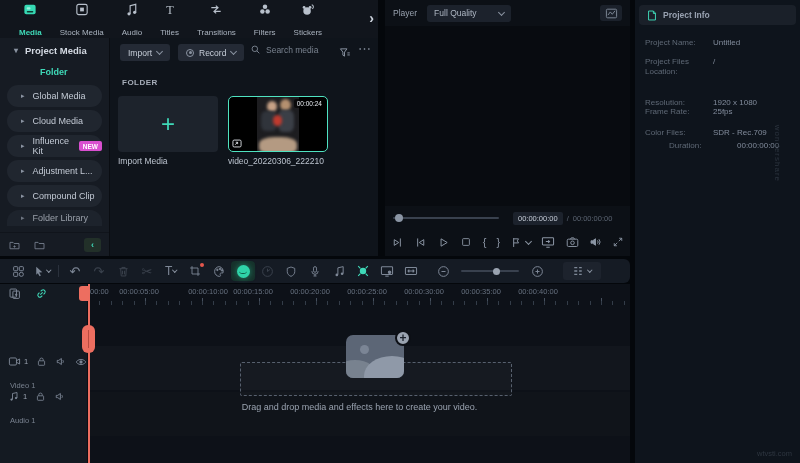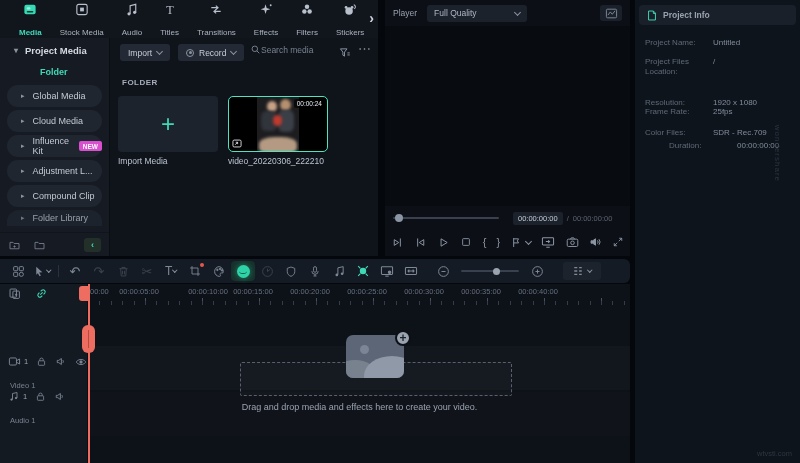--- a/index.html
+++ b/index.html
@@ -36,40 +36,40 @@
               padding:1.5px 4px; border-radius:2px; }
   .pill.cut{ overflow:hidden; height:16px; border-radius:12px 12px 0 0; opacity:.75;}
   #side-bottom{ position:absolute; left:0; bottom:0; width:109px; height:24px; background:#161b23;
                 display:flex; align-items:center; padding:0 8px; gap:12px; border-top:1px solid #10141b;}
   #collapse-btn{ margin-left:auto; width:17px; height:14px; background:#223029; color:#3fd9b8;
                  border-radius:3px; font-size:9px; font-weight:bold; text-align:center; line-height:14px; cursor:pointer;}
 
   #media-content{ position:absolute; left:110px; top:38px; width:268px; height:218px; background:#0f141b; }
   .mbtn{ position:absolute; top:6px; height:17px; background:#242a35; border-radius:3px; color:#c6cdd8;
          font-size:8.5px; display:flex; align-items:center; padding:4px 8px; cursor:pointer; }
-  #search-wrap{ position:absolute; left:140px; top:6px; display:flex; align-items:center; }
+  #search-wrap{ position:absolute; left:140px; top:6px; display:flex; align-items:center; gap:5px;}
   #search-input{ background:transparent; border:none; outline:none; color:#8a93a1; font-size:8.5px; width:70px;
                  font-family:"Liberation Sans",sans-serif;}
   #search-input::placeholder{ color:#79828f; }
   #folder-label{ left:12px; top:40px; font-size:8px; font-weight:bold; letter-spacing:.5px; color:#a7aeba;}
   .tile{ position:absolute; top:58px; width:100px; height:56px; border-radius:4px; cursor:pointer;}
   #import-tile{ left:8px; background:#1d232c; display:flex; align-items:center; justify-content:center;}
   #import-plus{ color:#3fd9b8; font-size:24px; font-weight:300; line-height:20px;}
   #clip-tile{ left:118px; background:#000; border:1.5px solid #4fe3c1; border-radius:5px; overflow:hidden;}
   #clip-thumb{ position:absolute; left:28px; top:0; width:42px; height:100%; background:#1d1d20; overflow:hidden;}
   .blob{ position:absolute; border-radius:50%; filter:blur(1.5px);}
   #clip-duration{ position:absolute; right:2px; top:2px; background:rgba(0,0,0,.65); color:#e8ecf1;
                   font-size:6.5px; padding:1px 3px; border-radius:2px;}
   .tile-label{ position:absolute; top:118px; font-size:8.5px; color:#bcc4cf; }
 
   
   #player-section{ left:385px; top:0; width:245px; height:256px; background:#0c1016;}
   #player-head{ position:absolute; left:0; top:0; width:100%; height:26px; display:flex; align-items:center; padding:0 8px;}
   #player-label{ font-size:8.5px; color:#9aa3b0; margin-right:10px;}
-  #quality-btn{ width:100px; height:17px; background:#1c222c; border-radius:3px; display:flex; align-items:center;
+  #quality-btn{ width:84px; height:17px; background:#1c222c; border-radius:3px; display:flex; align-items:center;
                 padding:0 7px; font-size:8.5px; color:#aeb7c3; cursor:pointer;gap:20px;}
   #quality-btn .chev{ margin-left:auto; }
   #scope-btn{ margin-left:auto; width:22px; height:16px; background:#1b212b; border-radius:3px;
               display:flex; align-items:center; justify-content:center; color:#7f8a99; cursor:pointer;}
   #viewer{ position:absolute; left:0; top:26px; width:100%; height:180px; background:#080b10;}
   #scrub-row{ position:absolute; left:8px; top:211px; width:229px; height:14px; display:flex; align-items:center;}
   #scrub-track{ position:relative; width:106px; height:2.5px; background:#39414e; border-radius:2px; cursor:pointer;}
   #scrub-knob{ position:absolute; left:2px; top:-2.8px; width:8px; height:8px; border-radius:50%; background:#8b95a4;}
   #timebox{ margin-left:14px; background:#1c222c; border-radius:2px; padding:2px 5px; font-size:7.5px; color:#c6cdd8;}
   #time-sep{ margin:0 4px; font-size:7.5px; color:#5b6472;}
@@ -196,29 +196,20 @@
           <svg width="16" height="15" viewBox="0 0 16 16" fill="none" stroke="currentColor" stroke-width="1.2">
               <path d="M3 6h7M7.8 3.8L10.2 6 7.8 8.2"></path>
               <path d="M13 10H6M8.2 7.8L5.8 10l2.4 2.2"></path>
             </svg>
         </span>
         <span class="lbl">Transitions</span>
       </div>
       <div class="tab">
         <span class="tab-ic">
           <svg width="16" height="15" viewBox="0 0 16 16" fill="currentColor">
-              <path d="M7.5 2.5l1.2 4 4 1.2-4 1.2-1.2 4-1.2-4-4-1.2 4-1.2Z"></path>
-              <circle cx="13" cy="3.5" r="1"></circle>
-            </svg>
-        </span>
-        <span class="lbl">Effects</span>
-      </div>
-      <div class="tab">
-        <span class="tab-ic">
-          <svg width="16" height="15" viewBox="0 0 16 16" fill="currentColor">
               <circle cx="8" cy="5" r="2.4"></circle>
               <circle cx="5.2" cy="10.2" r="2.4"></circle>
               <circle cx="10.8" cy="10.2" r="2.4"></circle>
             </svg>
         </span>
         <span class="lbl">Filters</span>
       </div>
       <div class="tab">
         <span class="tab-ic">
           <svg width="16" height="15" viewBox="0 0 16 16" fill="currentColor">

